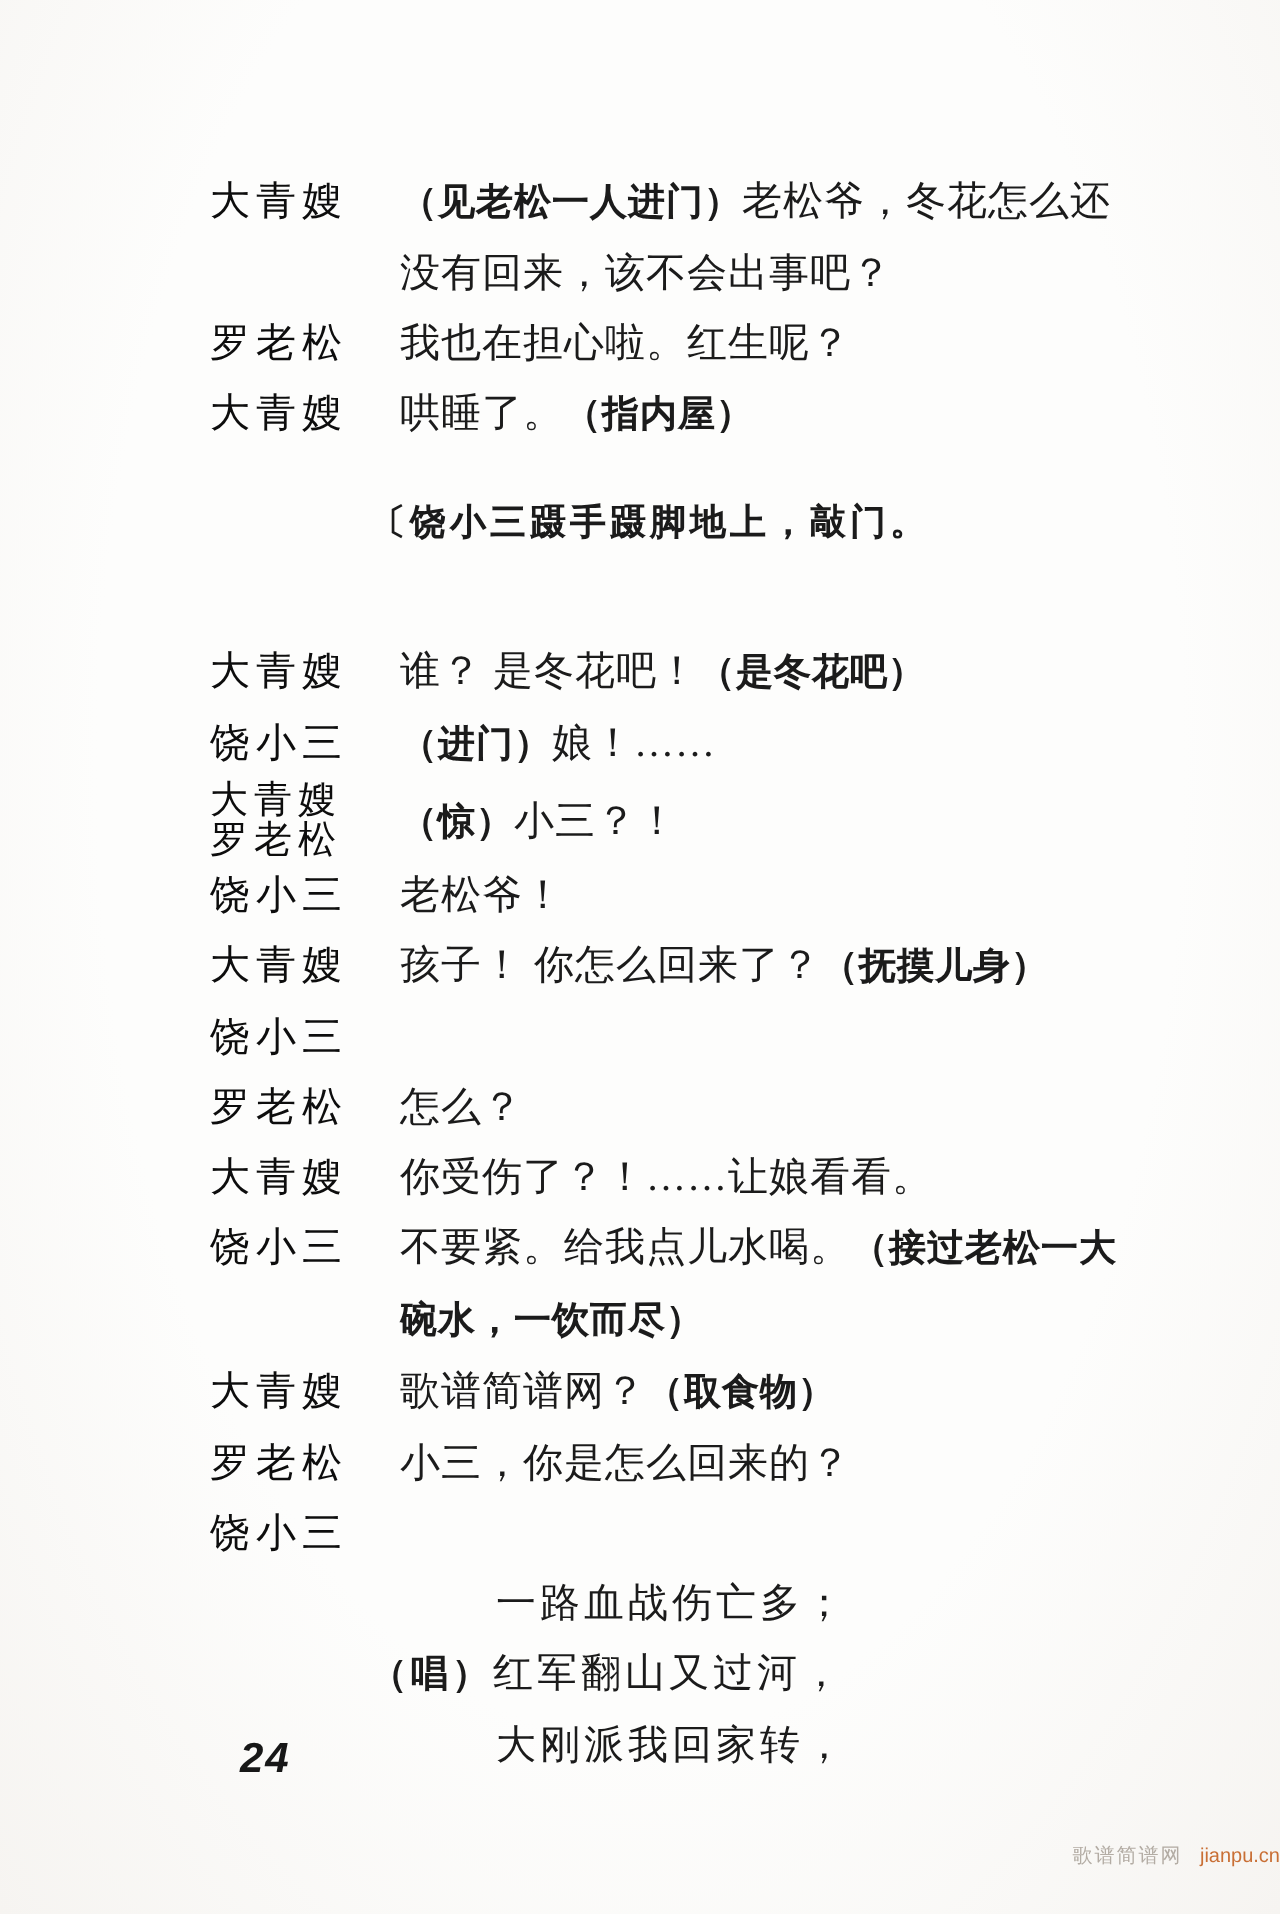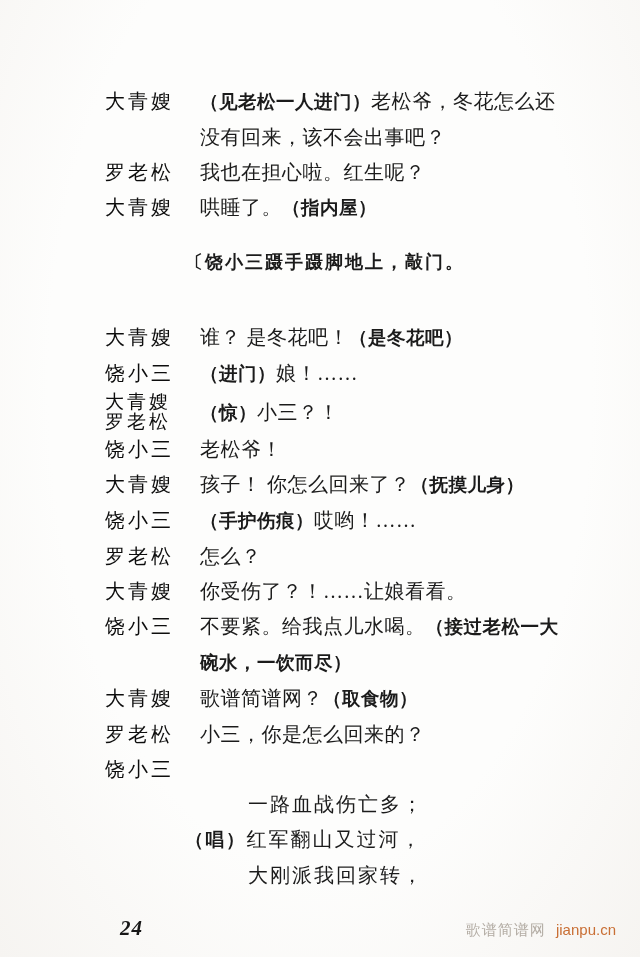--- a/index.html
+++ b/index.html
@@ -74,33 +74,33 @@
   .entry.double .text {
     line-height: 22px;
   }
   
   .entry.song { padding-left: 80px; }
   .entry.song.indent-1 { padding-left: 143px; }
   .entry.song .text { letter-spacing: 2px; }
   .page-number {
     position: absolute;
     left: 120px;
-    top: 916px;
-    font-family: Liberation Serif, serif;
+    top: 868px;
+    font-family: Liberation Sans, sans-serif;
     font-style: italic;
     font-weight: 700;
     font-size: 21px;
     color: #171717;
     letter-spacing: 1px;
   }
   .watermark {
     position: absolute;
-    right: 24px;
+    right: 0;
     top: 921px;
-    font-size: 15px;
+    font-size: 10px;
     font-family: "Liberation Sans", "DejaVu Sans", sans-serif;
     white-space: nowrap;
   }
   .wm-name { color: #b3aca4; letter-spacing: 1px; }
   .wm-url  { color: #c96f35; margin-left: 6px; }
 </style>
 </head>
 <body>
 
 <div class="page">
@@ -155,21 +155,20 @@
       <div class="entry dialogue">
         <div class="speaker">
           <div>大青嫂</div>
         </div>
         <div class="text"><span class="seg-speech">孩子！ 你怎么回来了？</span><span class="seg-dir">（抚摸儿身）</span></div>
       </div>
       <div class="entry dialogue">
         <div class="speaker">
           <div>饶小三</div>
         </div>
-        <div class="text"><span class="seg-dir">（手护伤痕）</span><span class="seg-speech">哎哟！……</span></div>
       </div>
       <div class="entry dialogue">
         <div class="speaker">
           <div>罗老松</div>
         </div>
         <div class="text"><span class="seg-speech">怎么？</span></div>
       </div>
       <div class="entry dialogue">
         <div class="speaker">
           <div>大青嫂</div>

